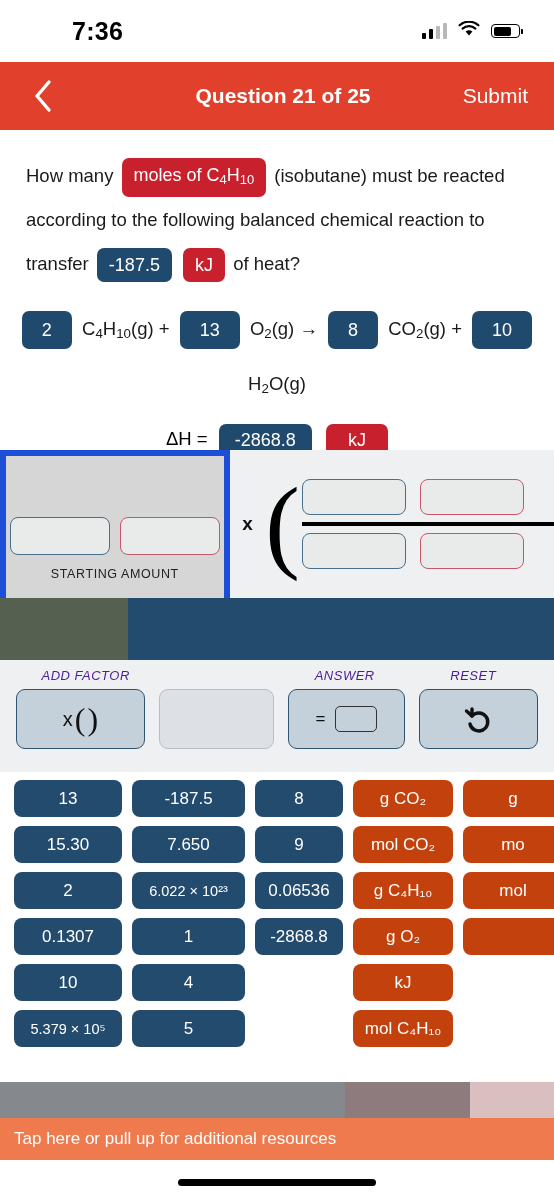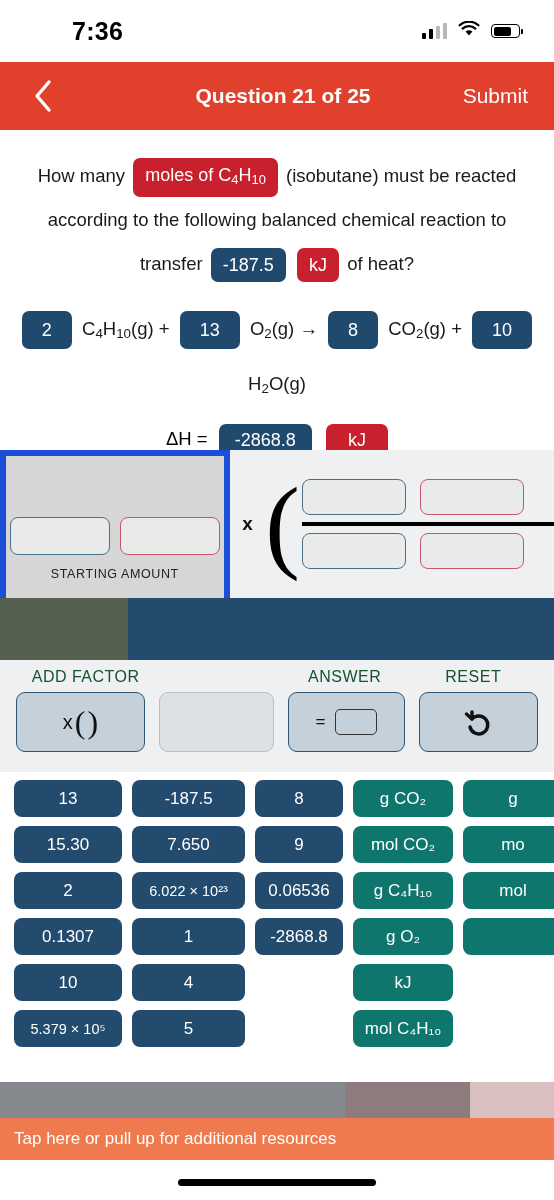--- a/index.html
+++ b/index.html
@@ -54,21 +54,21 @@
   }
   .submit-btn {
     margin-left: auto; margin-right: 26px;
     font-size: 21px; color: #fff; font-weight: normal; cursor: pointer;
     position: relative; z-index: 2;
   }
 
   
   .question {
     padding: 24px 26px 0 26px;
-    text-align: center;
+    text-align: left;
     font-size: 18.5px; color: #1a1a1a; line-height: 44px;
   }
   .chip {
     display: inline-block; border-radius: 7px; color: #fff;
     padding: 4px 12px; font-size: 18px; line-height: 26px;
     vertical-align: middle; margin: 0 3px;
   }
   .chip-red { background: #c8202c; }
   .chip-blue { background: #1f4a6e; }
 
@@ -126,21 +126,21 @@
   
   .colorstrip { position: absolute; left: 0; top: 598px; width: 554px; height: 62px; display: flex; }
   .cs-olive { width: 128px; background: #566050; }
   .cs-navy { flex: 1; background: #234b6e; }
 
   
   .toolbar {
     position: absolute; left: 0; top: 660px; width: 554px; height: 112px;
     background: #eff0f1; padding: 8px 16px 0 16px;
   }
-  .tool-labels { display: flex; font-size: 16px; color: #14532d; letter-spacing: 0.5px; }
+  .tool-labels { display: flex; font-size: 13px; color: #4c1d95; letter-spacing: 0.5px; font-style: italic; }
   .tl1 { width: 142px; text-align: center; }
   .tl2 { width: 128px; }
   .tl3 { width: 130px; text-align: center; }
   .tl4 { width: 132px; text-align: center; }
   .tool-btns { display: flex; gap: 14px; margin-top: 6px; }
   .tbtn {
     height: 60px; border-radius: 9px; background: #c4d0da;
     border: 1.6px solid #2d5573; display: flex; align-items: center; justify-content: center;
     cursor: pointer;
   }
@@ -157,21 +157,21 @@
     position: absolute; left: 0; top: 780px; width: 554px; height: 280px;
     display: flex; gap: 10px; padding-left: 14px; overflow: hidden;
   }
   .tcol { display: flex; flex-direction: column; gap: 9px; flex-shrink: 0; }
   .tile {
     height: 37px; border-radius: 8px; color: #fff;
     display: flex; align-items: center; justify-content: center;
     font-size: 17px; cursor: pointer; white-space: nowrap; padding: 0 6px;
   }
   .tile-blue { background: #234b6e; }
-  .tile-red { background: #0f766e; }
+  .tile-red { background: #c2410c; }
   .col-w1 { width: 108px; }
   .col-w2 { width: 113px; }
   .col-w3 { width: 88px; }
   .col-w4 { width: 100px; }
   .col-w5 { width: 100px; }
   .tile.small { font-size: 14.5px; }
 
   
   .bottom-strip { position: absolute; left: 0; top: 1082px; width: 554px; height: 36px; display: flex; }
   .bs-gray { width: 345px; background: #85898e; }

